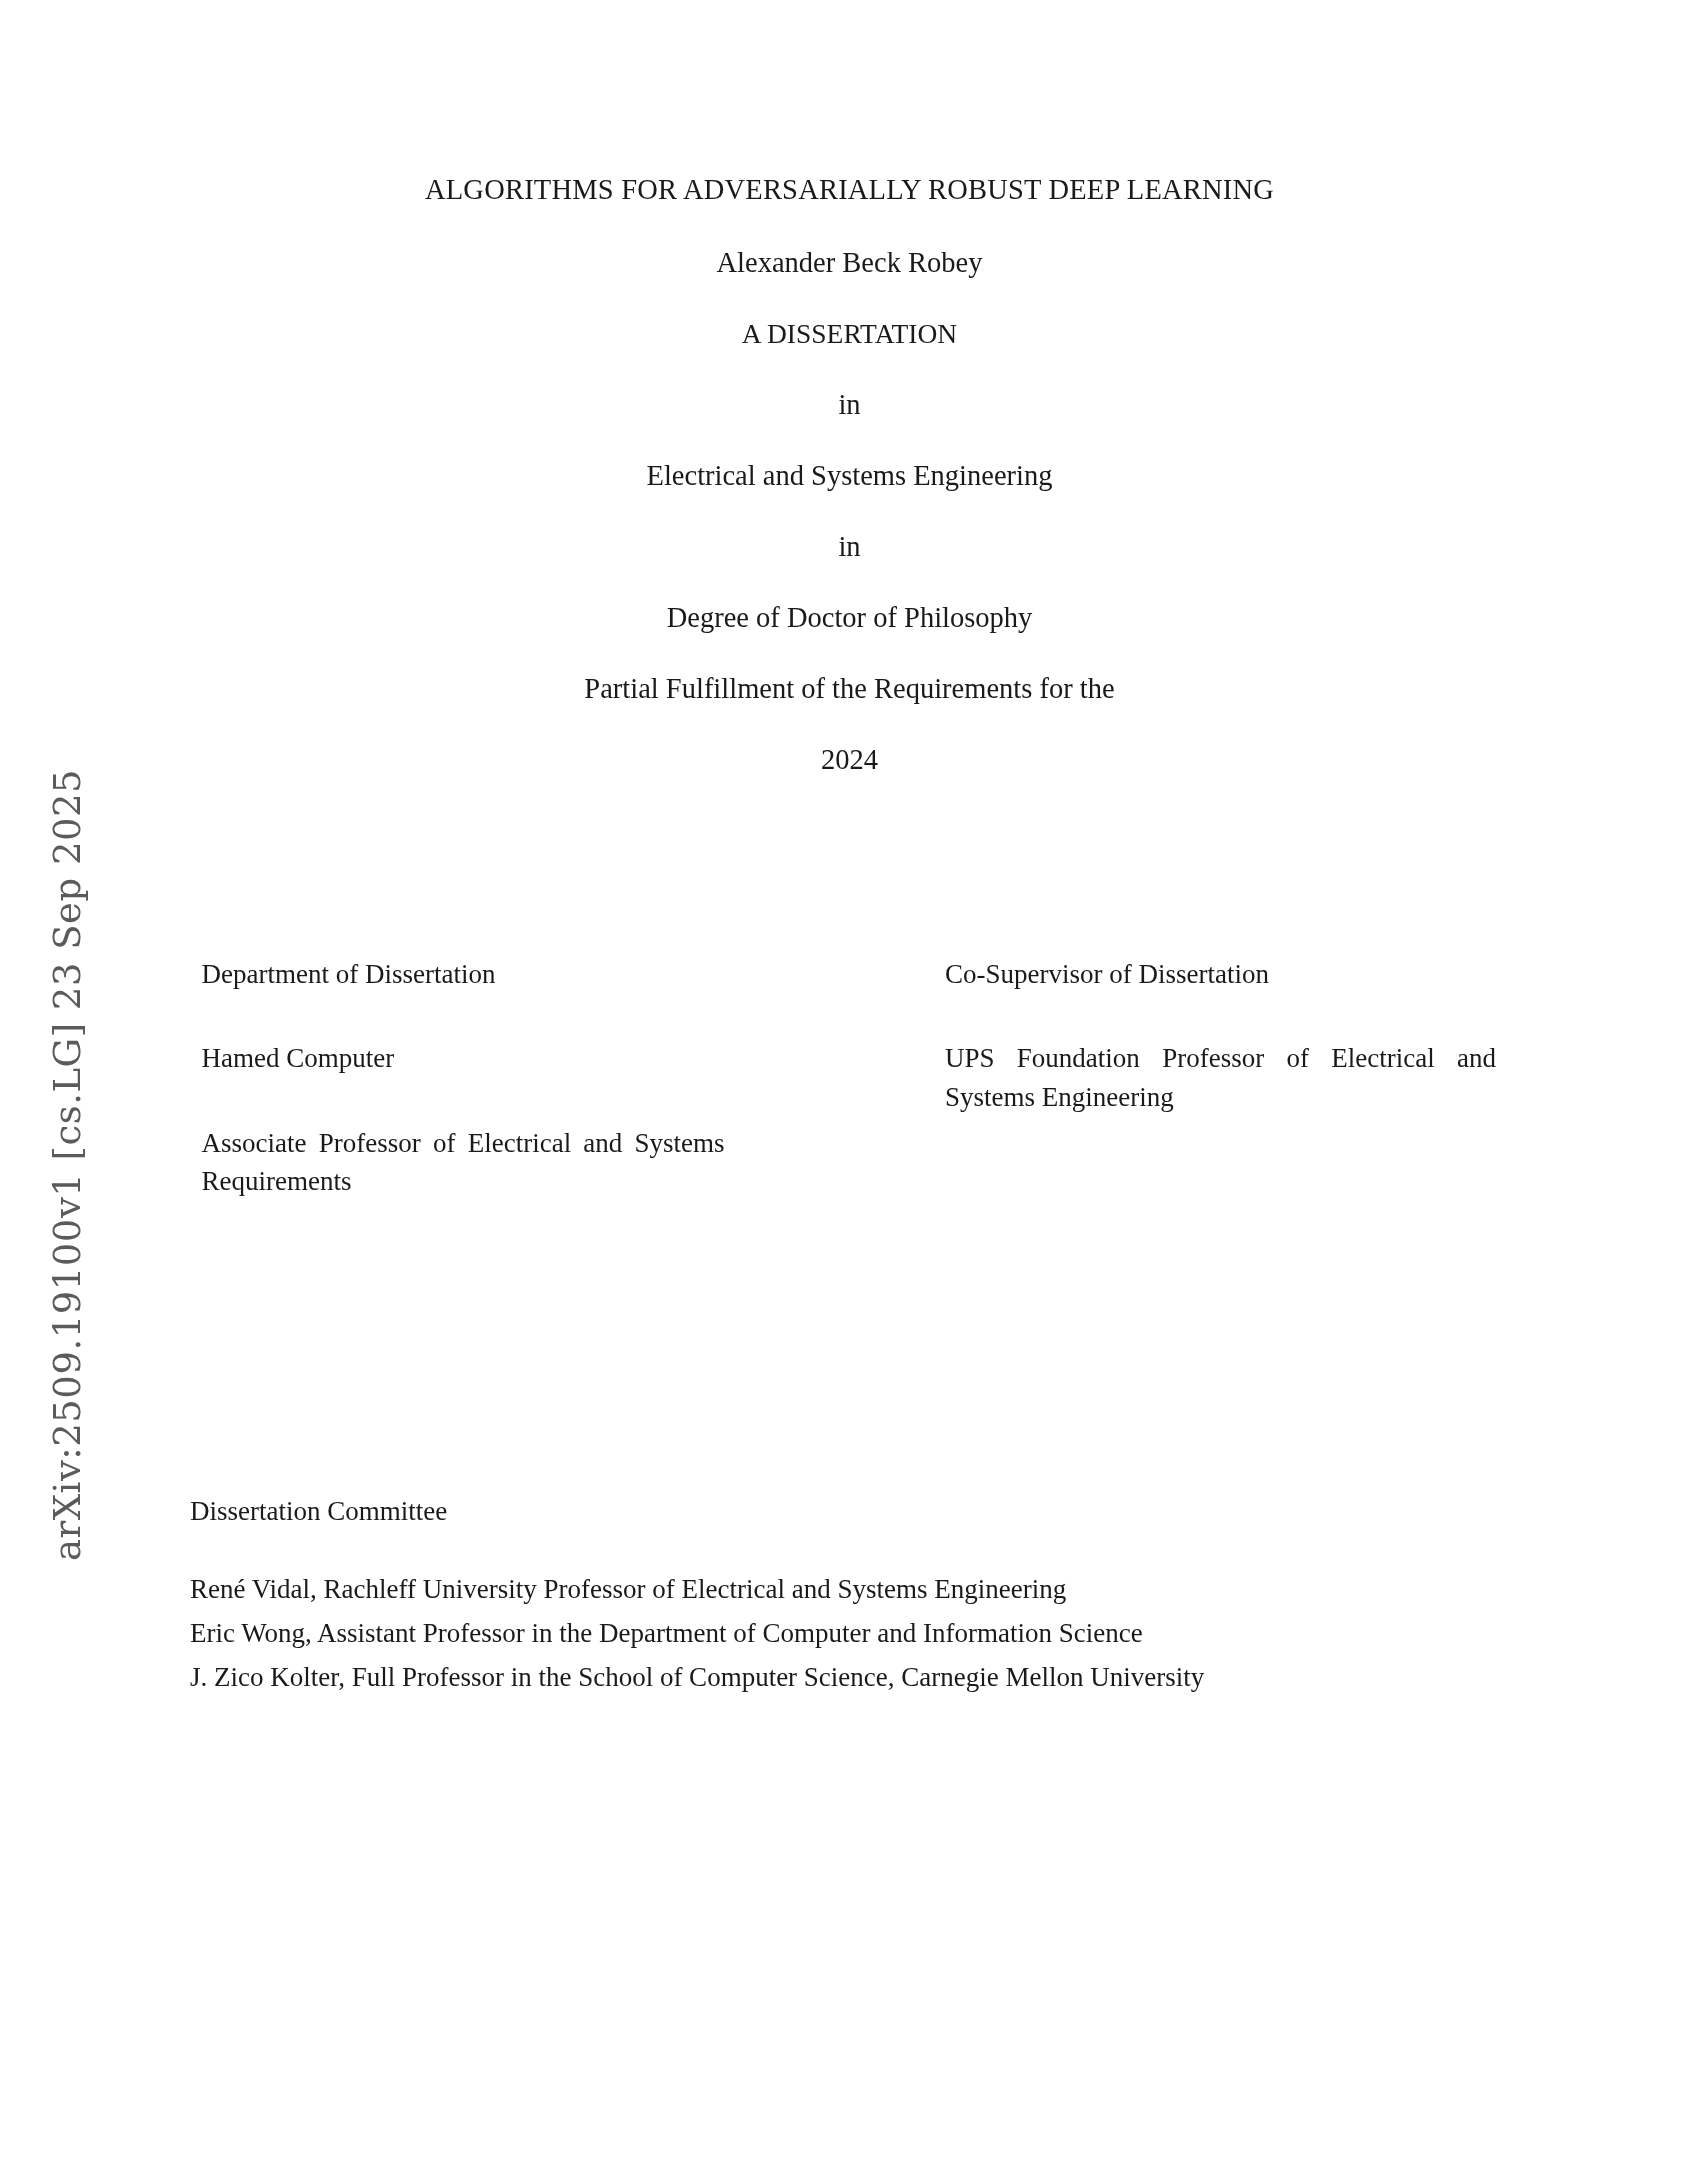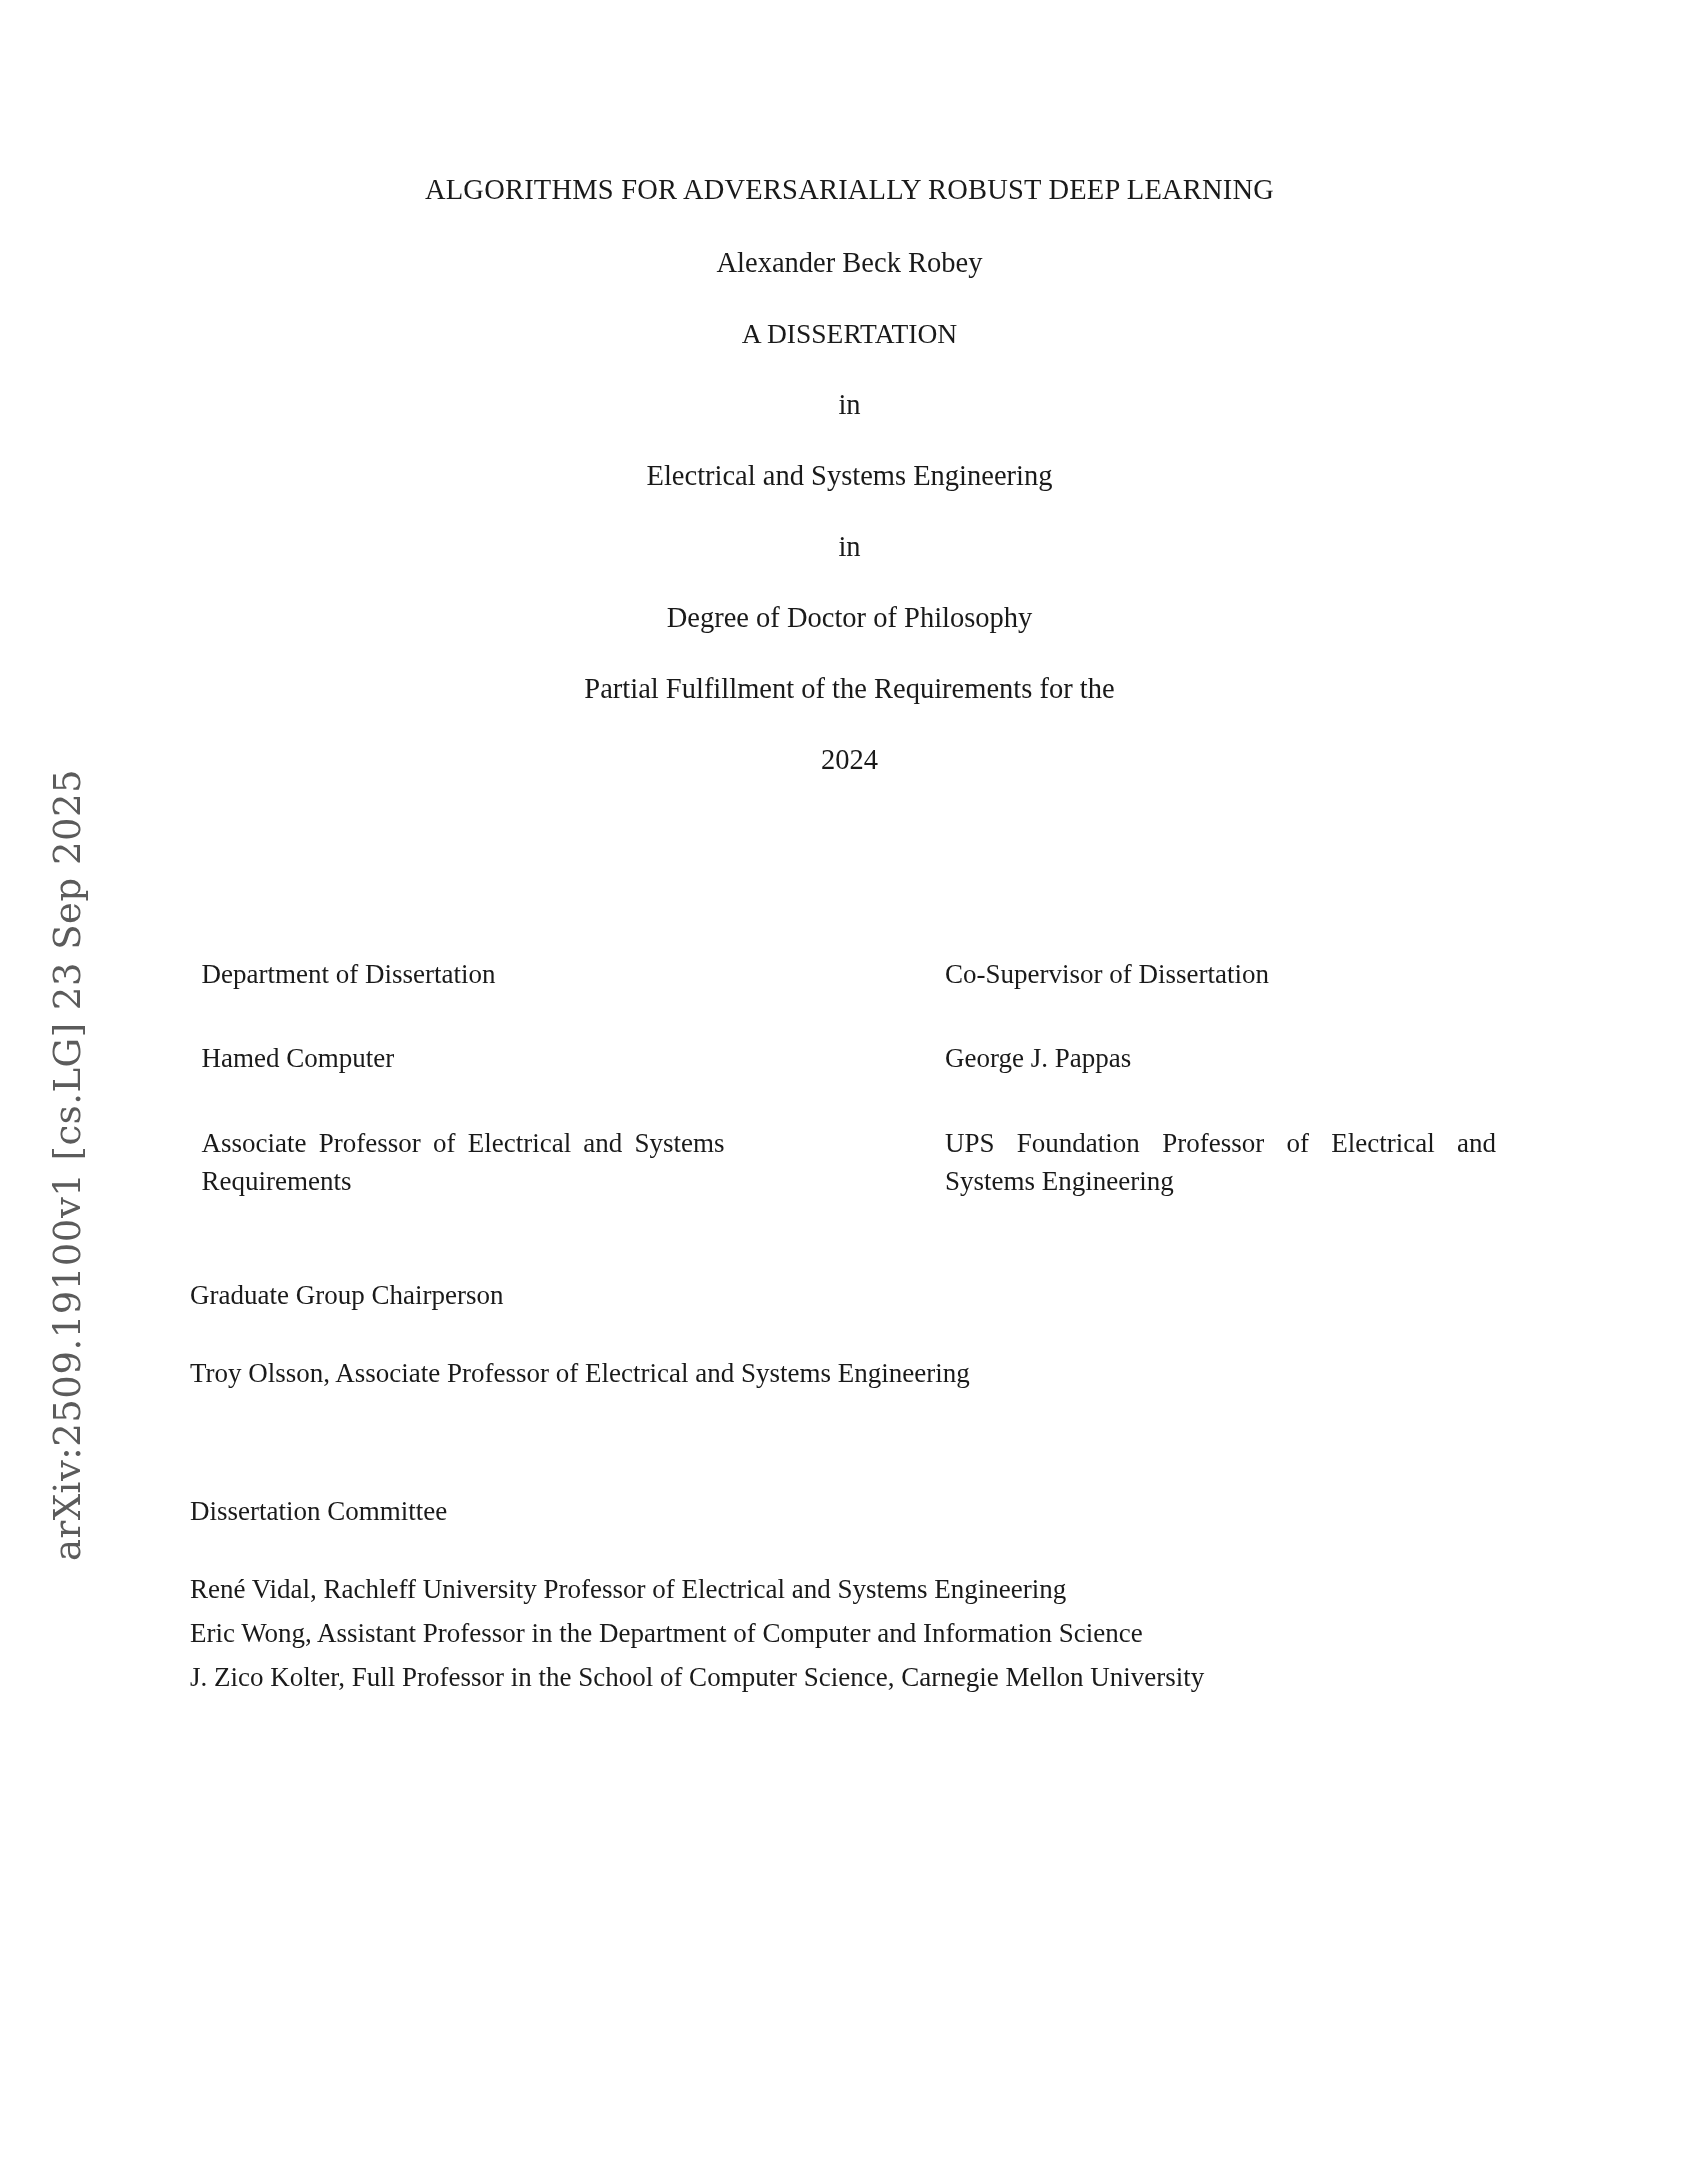--- a/index.html
+++ b/index.html
@@ -145,31 +145,26 @@
     <div class="sig-cols">
 
       <div class="sig-col left">
         <div class="sig-role">Department of Dissertation</div>
         <div class="sig-name">Hamed Computer</div>
         <div class="sig-title just">Associate Professor of Electrical and Systems Requirements</div>
       </div>
 
       <div class="sig-col right">
         <div class="sig-role">Co-Supervisor of Dissertation</div>
-        <div class="sig-name">George J. Pappas</div>
         <div class="sig-title">UPS Foundation Professor of Electrical and Systems Engineering</div>
       </div>
 
     </div>
   </div>
 
-  <div class="chair-block">
-    <div class="chair-role">Graduate Group Chairperson</div>
-    <div class="chair-name">Troy Olsson, Associate Professor of Electrical and Systems Engineering</div>
-  </div>
 
   <div class="committee-block">
     <div class="committee-role">Dissertation Committee</div>
     <div class="committee-list">
       <div>René Vidal, Rachleff University Professor of Electrical and Systems Engineering</div>
       <div>Eric Wong, Assistant Professor in the Department of Computer and Information Science</div>
       <div>J. Zico Kolter, Full Professor in the School of Computer Science, Carnegie Mellon University</div>
     </div>
   </div>
 

